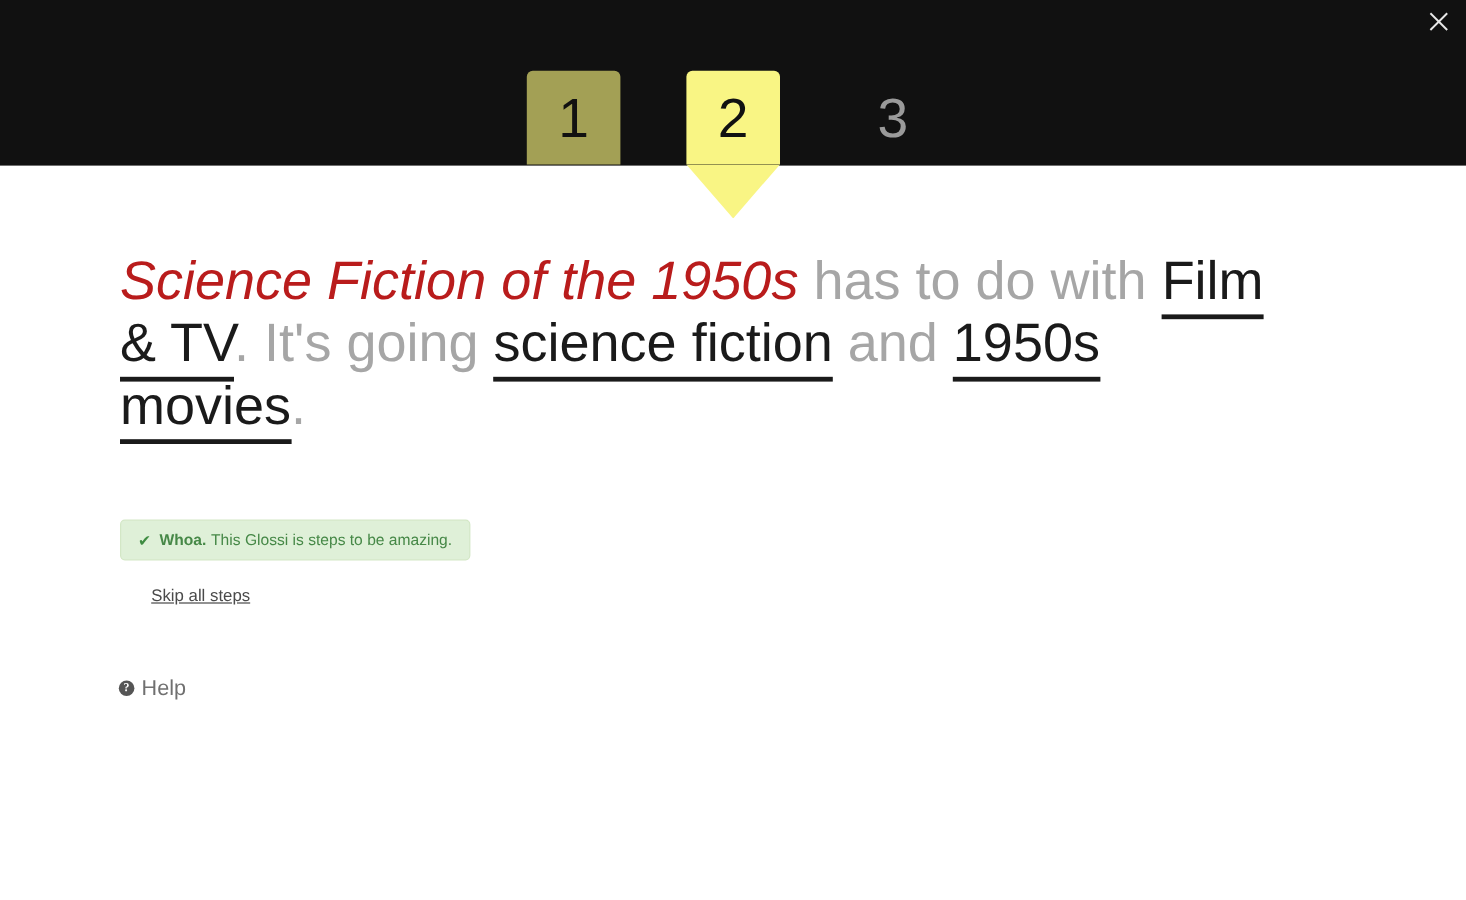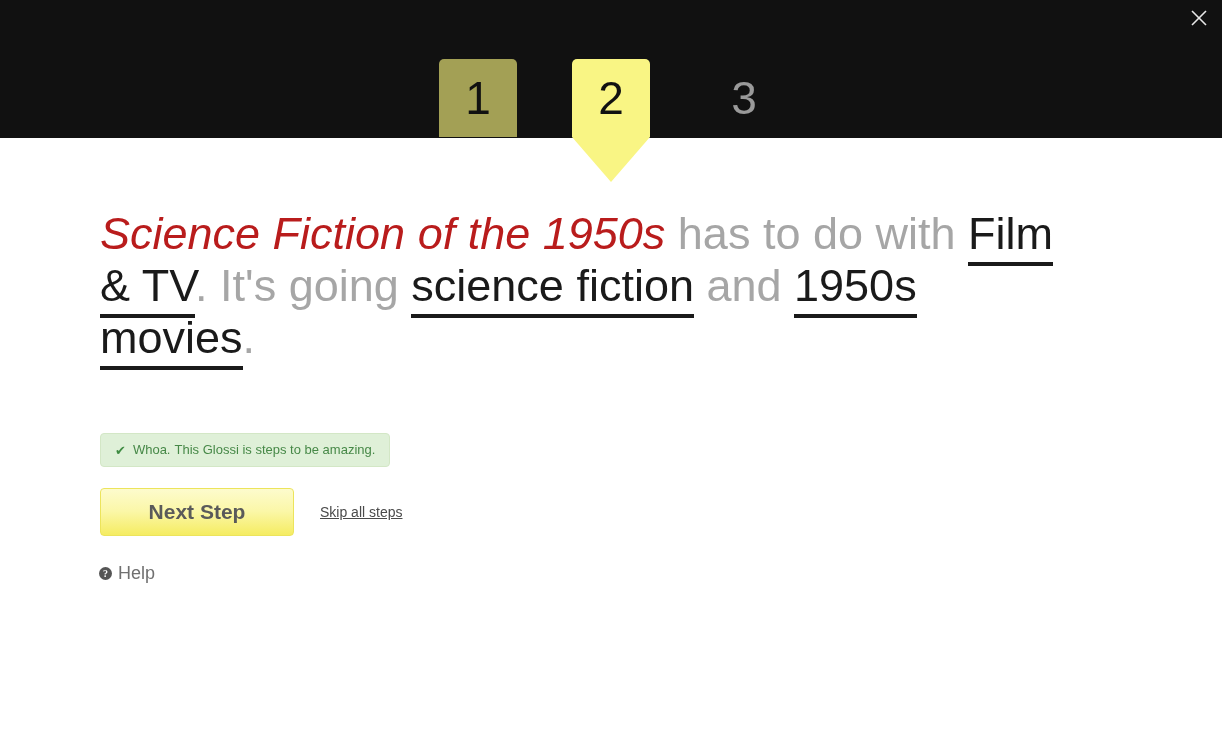--- a/index.html
+++ b/index.html
@@ -165,21 +165,21 @@
     box-sizing: border-box;
     height: 34px;
   }
   .alert .check {
     font-size: 13px;
     margin-right: 7px;
     color: #3f8c42;
     line-height: 13px;
   }
   .alert .strong {
-    font-weight: normal;
+    font-weight: bold;
     margin-right: 4px;
     text-align: center;
   }
 
   
   .btn-row {
     position: absolute;
     left: 100px;
     top: 350px;
     display: flex;
@@ -268,21 +268,20 @@
     <span class="phrase-italic">Science Fiction of the 1950s</span><span class="sep"> has to do with </span><span class="phrase-filled">Film &amp; TV</span><span class="sep">. It's going </span><span class="phrase-filled">science fiction</span><span class="sep"> and </span><span class="phrase-filled">1950s movies</span><span class="sep">.</span>
   </div>
 
   <div class="alert">
     <span class="check">✔</span>
     <span class="strong">Whoa.</span>
     <span>This Glossi is steps to be amazing.</span>
   </div>
 
   <div class="btn-row">
-    <button class="btn-next">Next Step</button>
     <span class="btn-skip">Skip all steps</span>
   </div>
 
   <div class="help">
     <span class="help-icon">?</span>
     <span class="help-label">Help</span>
   </div>
 
 </div>
 

